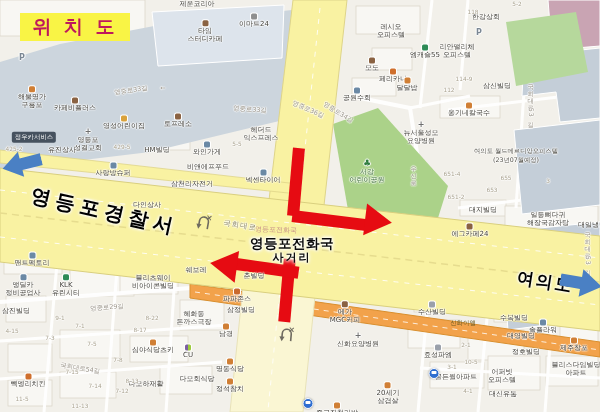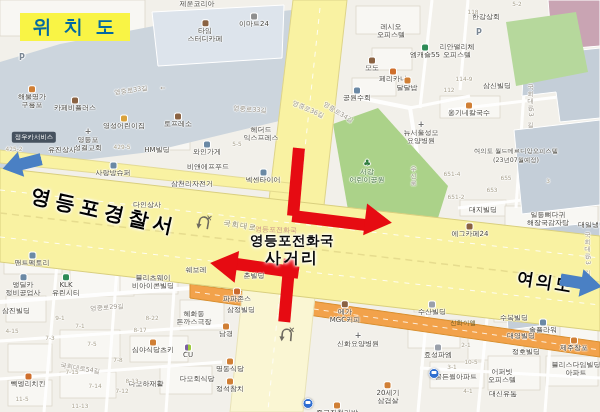--- a/index.html
+++ b/index.html
@@ -40,38 +40,38 @@
       border-top:16px solid transparent;border-bottom:16px solid transparent;border-left:27px solid var(--red);
       transform:rotate(7deg);}
   #arrowB-stem{left:281px;top:259px;width:12px;height:63px;transform:rotate(5deg);}
   #arrowB-arm{left:237px;top:258px;width:63px;height:12px;transform:rotate(8deg);transform-origin:0 0;}
   #arrowB-head{position:absolute;left:210px;top:249px;width:0;height:0;z-index:3;background:none;
       border-top:16px solid transparent;border-bottom:16px solid transparent;border-right:27px solid var(--red);
       transform:rotate(8deg);}
   
   #title-box{position:absolute;left:20px;top:13px;width:110px;height:28px;background:var(--hl);
       z-index:6;display:flex;align-items:center;justify-content:center;
-      font-size:19px;font-weight:bold;color:#0369a1;letter-spacing:3px;}
+      font-size:19px;font-weight:bold;color:#be185d;letter-spacing:3px;}
   #police-label{position:absolute;left:34px;top:182px;z-index:6;font-size:20px;font-weight:800;color:#000;
       letter-spacing:5px;transform:rotate(12.5deg);transform-origin:0 0;
       text-shadow:0 0 3px #fff,0 0 3px #fff,0 0 4px #fff;}
   #yeouido-label{position:absolute;left:519px;top:266px;z-index:6;font-size:17px;font-weight:800;color:#000;
       letter-spacing:2px;transform:rotate(9deg);transform-origin:0 0;
       text-shadow:0 0 3px #fff,0 0 3px #fff,0 0 4px #fff;}
   .blue-arrow{position:absolute;z-index:6;}
   #blue-arrow-left{left:2px;top:150px;transform:rotate(-14deg);}
   #blue-arrow-right{left:560px;top:268px;transform:rotate(10deg);}
   #left-turn-box{position:absolute;left:351px;top:231px;width:67px;height:40px;background:var(--hl);
       border:2px solid #111;z-index:6;display:flex;flex-direction:column;align-items:center;justify-content:center;
       font-size:12.5px;font-weight:800;color:#000;letter-spacing:2px;line-height:1.35;}
   #intersection-label{position:absolute;left:292px;top:250px;transform:translate(-50%,-50%);z-index:5;
       text-align:center;font-weight:800;color:#0a0a0a;line-height:1.2;
       text-shadow:0 0 3px #fff,0 0 3px #fff,0 0 4px #fff,0 0 5px #fff;}
   #intersection-label .l1{font-size:13.5px;letter-spacing:0.5px;}
-  #intersection-label .l2{font-size:16px;letter-spacing:2px;}
+  #intersection-label .l2{font-size:11px;letter-spacing:2px;}
   #intersection-watermark{position:absolute;left:276px;top:230px;transform:translate(-50%,-50%) rotate(2deg);
       z-index:2;font-size:7px;color:rgba(192,133,133,0.85);white-space:nowrap;}
 </style>
 </head>
 <body>
 
 <div id="map">
 
   <svg id="base" width="600" height="412" viewBox="0 0 600 412">
     <rect x="0" y="0" width="600" height="412" fill="#f2f0ea"></rect>

